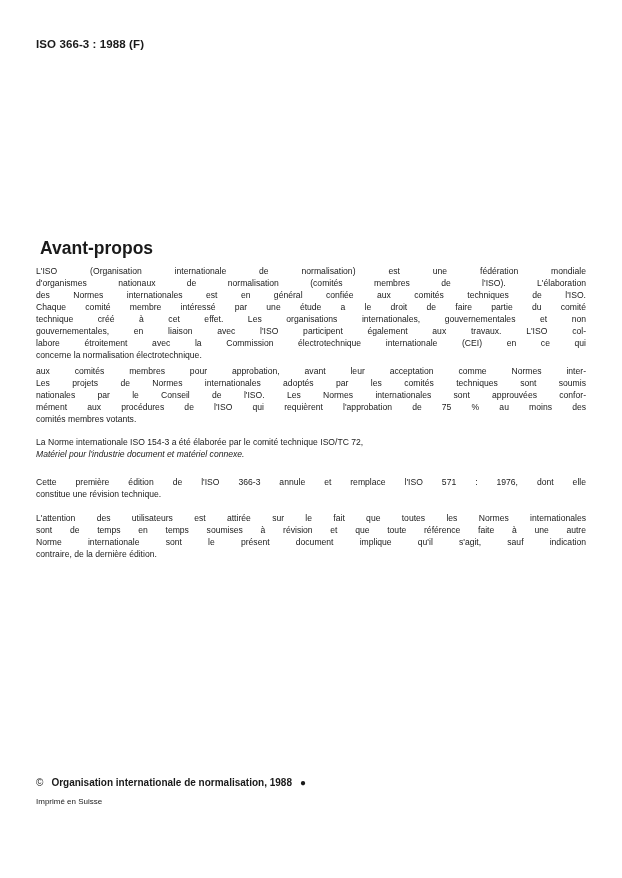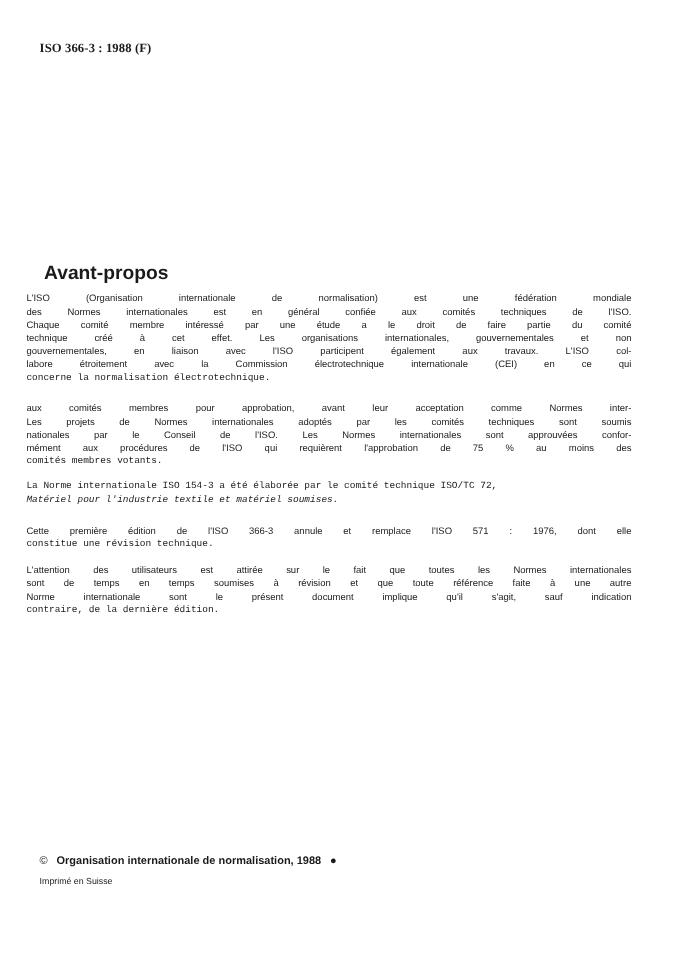--- a/index.html
+++ b/index.html
@@ -1,56 +1,57 @@
 <!DOCTYPE html>
 <html><head>
 <meta charset="utf-8">
 <style>
   html, body { margin:0; padding:0; background:#ffffff; }
   body { width:622px; height:878px; position:relative; overflow:hidden;
          font-family:"Liberation Sans", sans-serif; color:#1a1a1a; }
-  .header { position:absolute; left:36px; top:38px; font-size:11.5px; font-weight:bold; letter-spacing:0.1px;font-family:Liberation Serif, serif; }
+  .header { position:absolute; left:36px; top:38px; font-size:11.5px; font-weight:bold; letter-spacing:0.1px; }
   .title { position:absolute; left:36px; top:234px; font-size:17.5px; font-weight:bold; }
-  .para { position:absolute; left:24px; width:550px; font-size:8.6px; line-height:12px; text-align:justify; }
+  .para { position:absolute; left:36px; width:550px; font-size:8.6px; line-height:12px; text-align:justify; }
   .para .line { display:block; white-space:nowrap; text-align:justify; text-align-last:justify; height:12px; }
-  .para .line.last { text-align-last:left;font-family:Liberation Mono, monospace; }
+  .para .line.last { text-align-last:left; }
   .italic { font-style:italic; }
   .footer-copy { position:absolute; left:36px; top:777px; font-size:10px; font-weight:bold; }
   .footer-copy .sym { font-weight:normal; margin-right:8px; }
   .footer-copy .dot { margin-left:8px; }
   .printed { position:absolute; left:36px; top:797px; font-size:8px; }
 </style>
 </head>
 <body>
 
 <div class="header">ISO 366-3 : 1988 (F)</div>
 
 <h1 class="title" style="margin:4px">Avant-propos</h1>
 
 <div class="para" style="top:265px">
   <span class="line">L'ISO (Organisation internationale de normalisation) est une fédération mondiale</span>
+  <span class="line">d'organismes nationaux de normalisation (comités membres de l'ISO). L'élaboration</span>
   <span class="line">des Normes internationales est en général confiée aux comités techniques de l'ISO.</span>
   <span class="line">Chaque comité membre intéressé par une étude a le droit de faire partie du comité</span>
   <span class="line">technique créé à cet effet. Les organisations internationales, gouvernementales et non</span>
   <span class="line">gouvernementales, en liaison avec l'ISO participent également aux travaux. L'ISO col-</span>
   <span class="line">labore étroitement avec la Commission électrotechnique internationale (CEI) en ce qui</span>
   <span class="line last">concerne la normalisation électrotechnique.</span>
 </div>
 
 <div class="para" style="top:365px">
   <span class="line">aux comités membres pour approbation, avant leur acceptation comme Normes inter-</span>
   <span class="line">Les projets de Normes internationales adoptés par les comités techniques sont soumis</span>
   <span class="line">nationales par le Conseil de l'ISO. Les Normes internationales sont approuvées confor-</span>
   <span class="line">mément aux procédures de l'ISO qui requièrent l'approbation de 75 % au moins des</span>
   <span class="line last">comités membres votants.</span>
 </div>
 
 <div class="para" style="top:436px">
   <span class="line last">La Norme internationale ISO 154-3 a été élaborée par le comité technique ISO/TC 72,</span>
-  <span class="line last italic">Matériel pour l'industrie textile et matériel soumises.</span>
+  <span class="line last italic">Matériel pour l'industrie document et matériel connexe.</span>
 </div>
 
 <div class="para" style="top:476px">
   <span class="line">Cette première édition de l'ISO 366-3 annule et remplace l'ISO 571 : 1976, dont elle</span>
   <span class="line last">constitue une révision technique.</span>
 </div>
 
 <div class="para" style="top:512px">
   <span class="line">L'attention des utilisateurs est attirée sur le fait que toutes les Normes internationales</span>
   <span class="line">sont de temps en temps soumises à révision et que toute référence faite à une autre</span>

